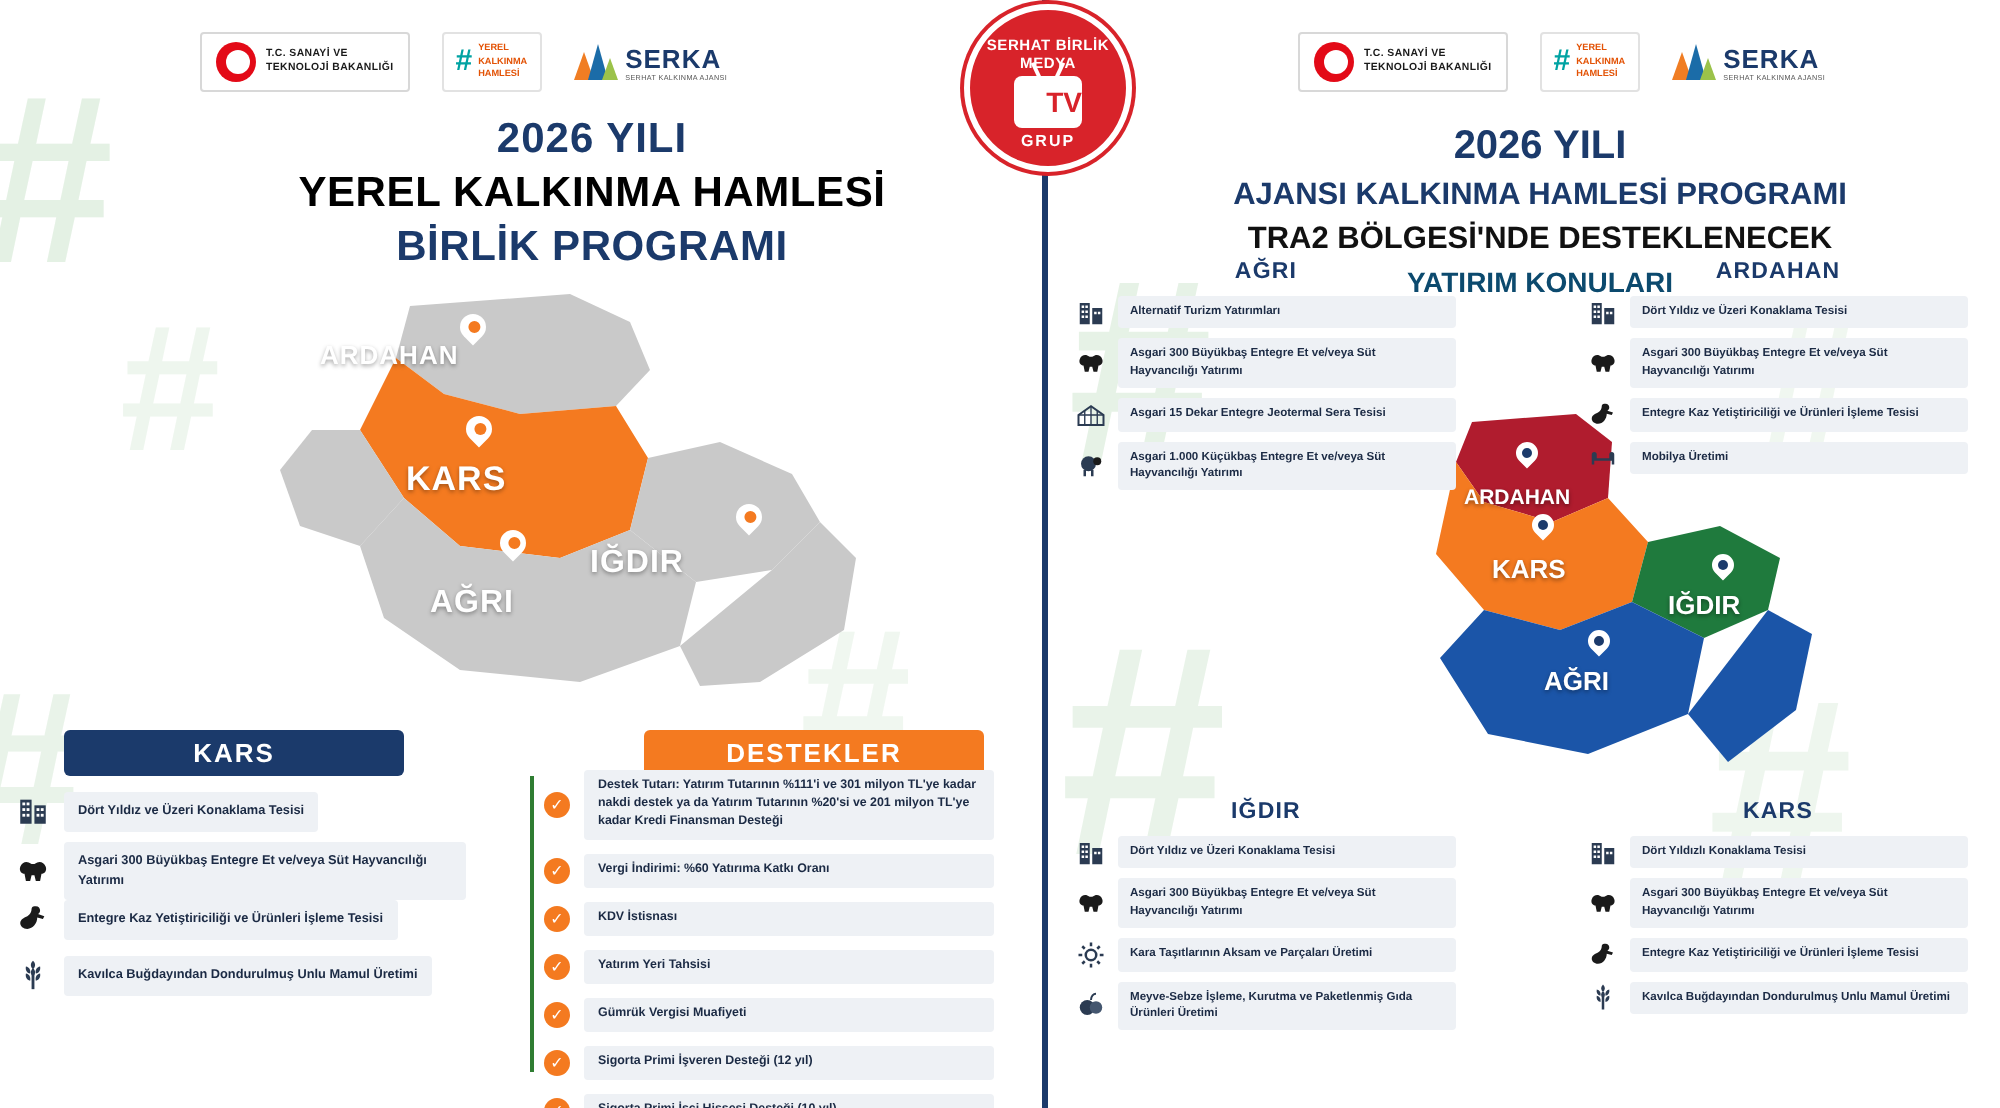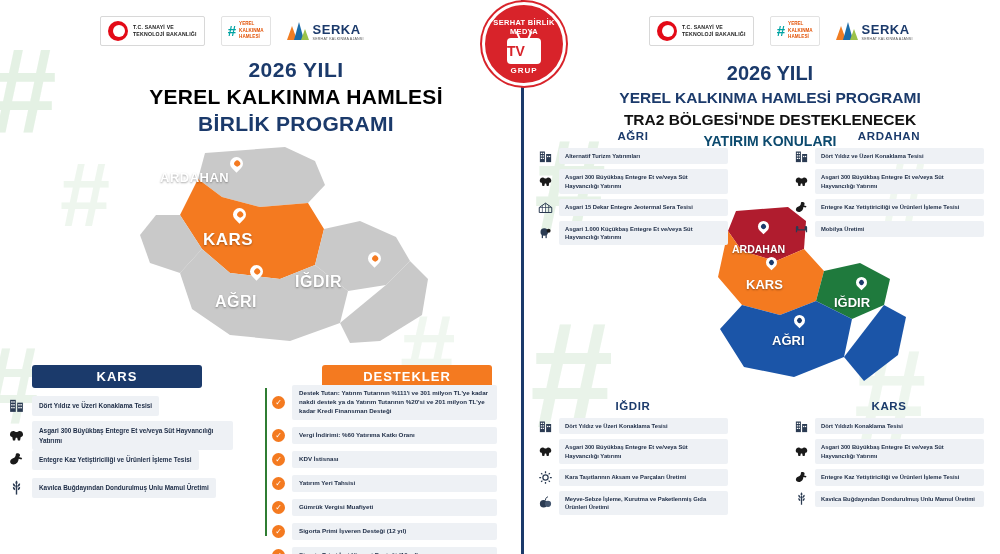--- a/index.html
+++ b/index.html
@@ -59,21 +59,21 @@
     position: absolute; left: 482px; top: 2px; width: 84px; height: 84px; z-index: 50;
     border-radius: 50%; background: #d8232a; border: 3px solid #ffffff;
     box-shadow: 0 0 0 2px #d8232a;
     display: flex; flex-direction: column; align-items: center; justify-content: center;
     color: #fff; text-align: center;
   }
   .badge-top { font-size: 7.5px; font-weight: 800; letter-spacing: .3px; margin-top: 4px;}
   .badge-tv {
     margin: 2px 0; width: 34px; height: 26px; border-radius: 4px; background: #ffffff;
     color: #d8232a; font-size: 14px; font-weight: 800; display: flex; align-items: center;
-    justify-content: flex-start; position: relative;
+    justify-content: flex-end; position: relative;
   }
   .badge-tv::before, .badge-tv::after {
     content: ""; position: absolute; top: -7px; width: 2px; height: 8px; background: #fff;
   }
   .badge-tv::before { left: 10px; transform: rotate(-25deg); }
   .badge-tv::after  { right: 10px; transform: rotate(25deg); }
   .badge-bot { font-size: 8px; font-weight: 800; letter-spacing: 1px; }
 
   
   .title-left { position: absolute; left: 96px; top: 58px; width: 400px; text-align: center; }
@@ -328,21 +328,21 @@
         </div>
         <div>
           <div class="serka-name">SERKA</div>
           <div class="serka-sub">SERHAT KALKINMA AJANSI</div>
         </div>
       </div>
     </div>
 
     <div class="title-right" style="left:36px;">
       <div class="r1">2026 YILI</div>
-      <div class="r2">YEREL KALKINMA HAMLESİ PROGRAMI</div>
+      <div class="r2">AJANSI KALKINMA HAMLESİ PROGRAMI</div>
       <div class="r3">TRA2 BÖLGESİ'NDE DESTEKLENECEK</div>
       <div class="r4">YATIRIM KONULARI</div>
     </div>
 
     <div class="map" style="left:160px; top:205px; width:230px; height:200px;">
       <svg width="230" height="200" viewBox="0 0 230 200">
         <path d="M52,6 L104,2 L122,16 L120,44 L92,56 L58,46 L44,26 Z" fill="#b01c2e"></path>
         <path d="M44,26 L58,46 L92,56 L120,44 L140,66 L132,96 L96,110 L58,100 L34,72 Z" fill="#f47a20"></path>
         <path d="M140,66 L176,58 L206,74 L200,100 L168,114 L132,96 Z" fill="#1f7a3d"></path>
         <path d="M58,100 L96,110 L132,96 L168,114 L160,152 L110,172 L60,162 L36,124 Z" fill="#1b55a8"></path>

